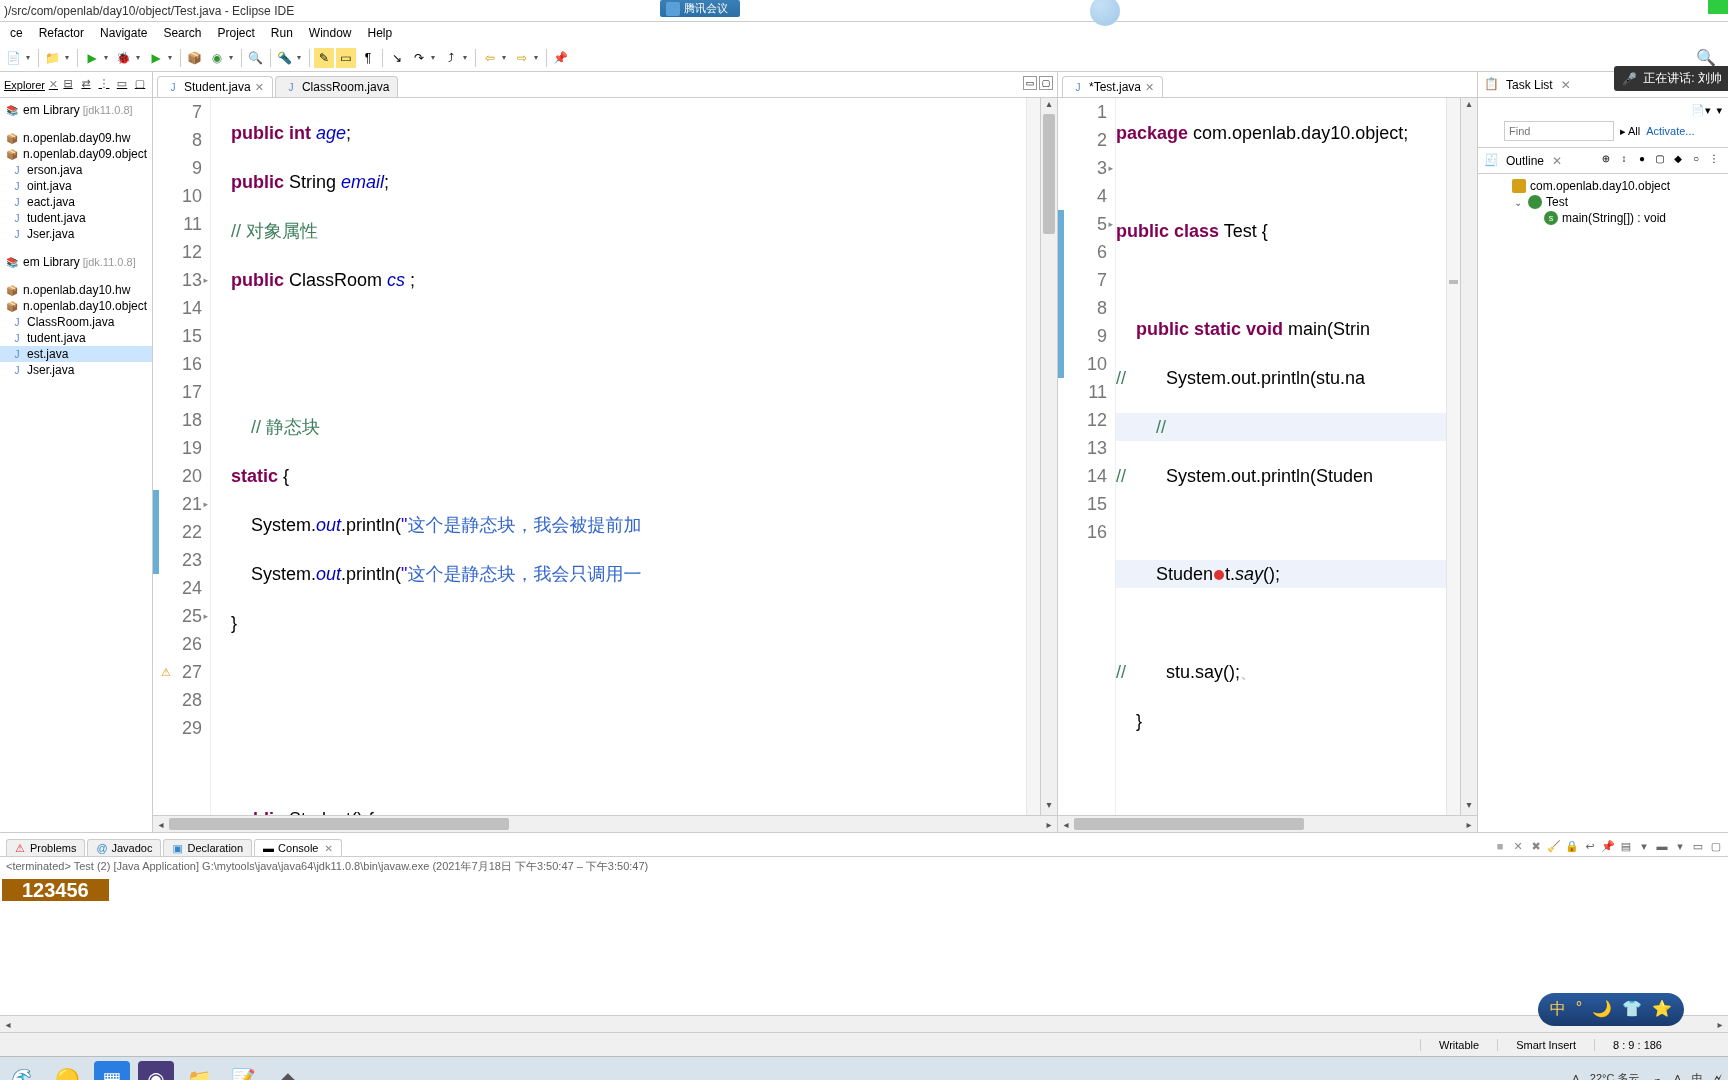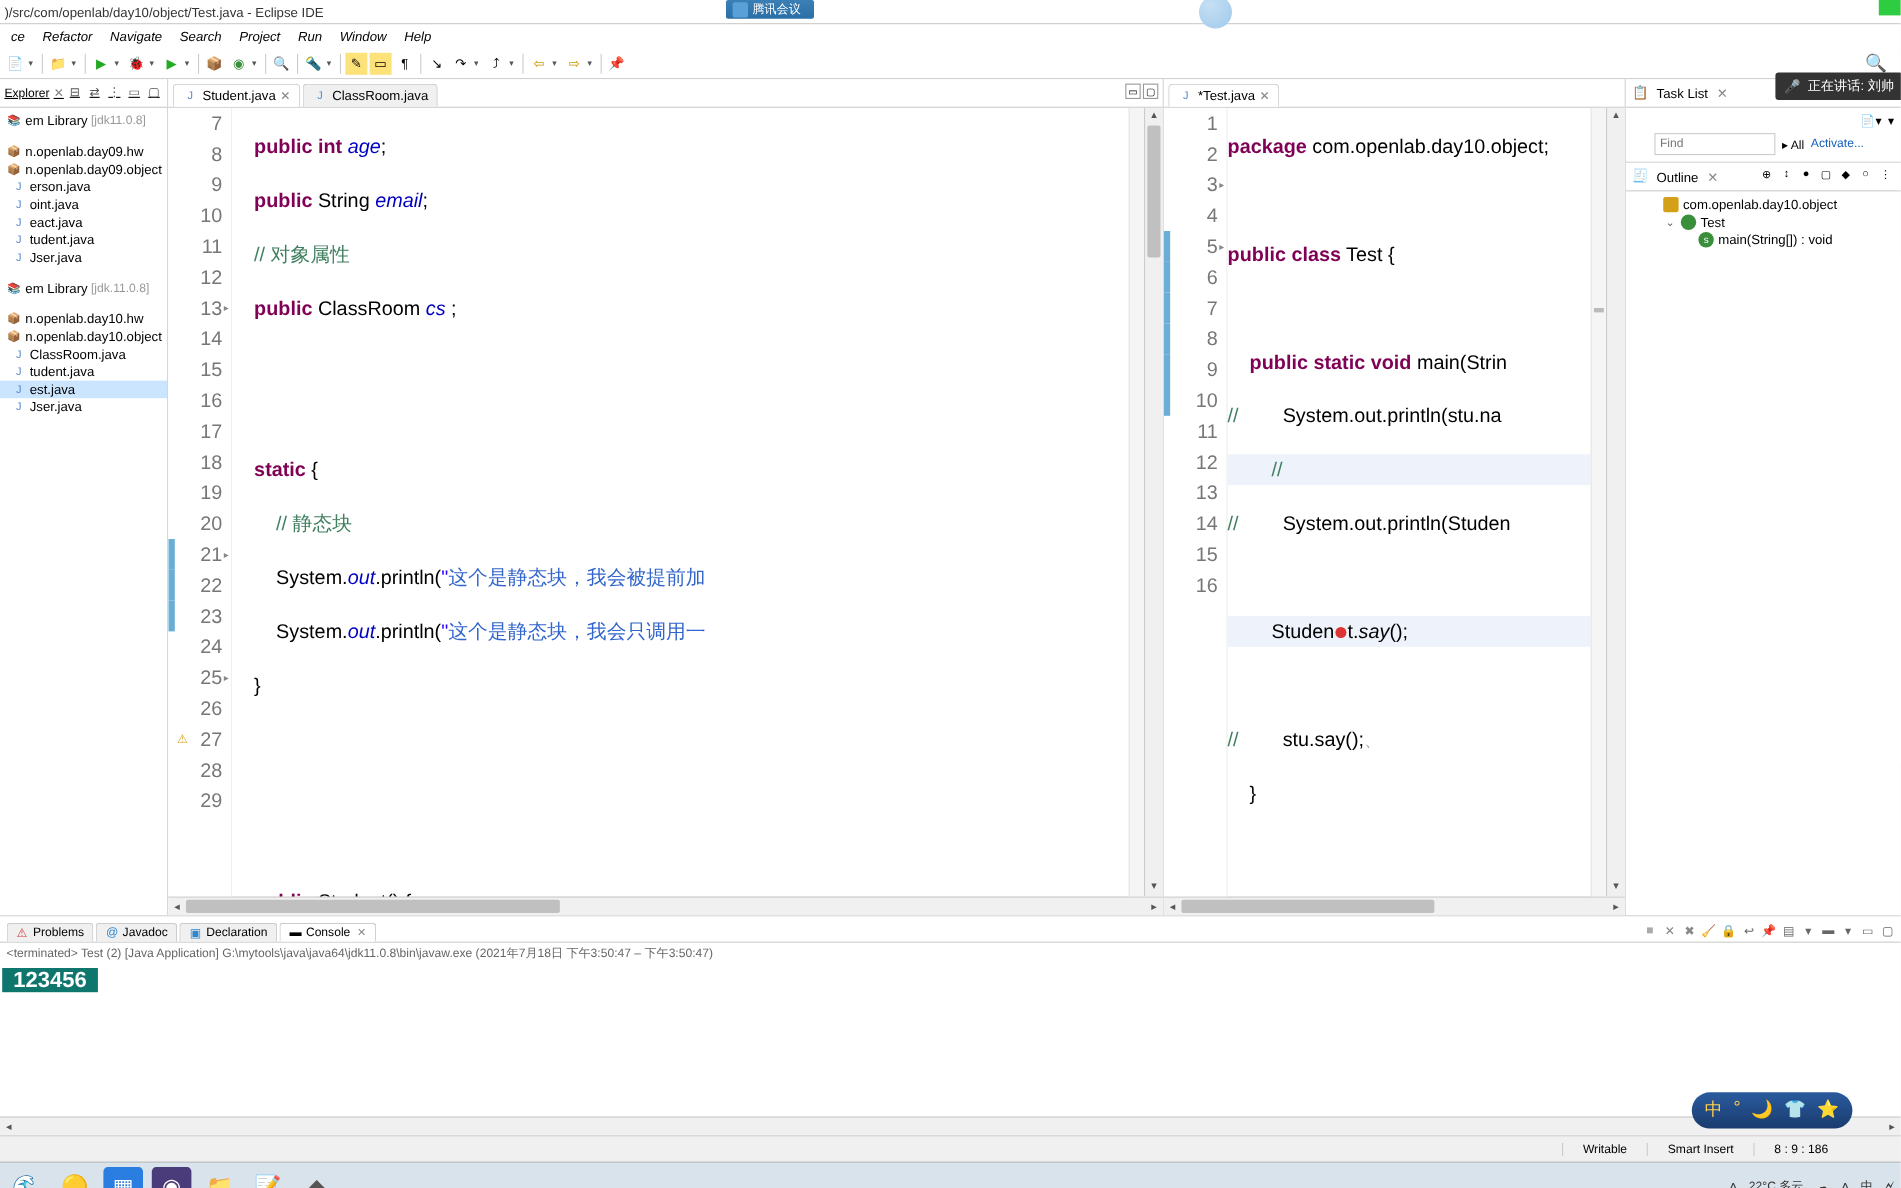--- a/index.html
+++ b/index.html
@@ -7,21 +7,21 @@
 
 
 .titlebar { height: 22px; background: #fff; border-bottom: 1px solid #ccc; display: flex; align-items: center; padding: 0 4px; font-size: 12px; color: #333; position: relative; }
 .meeting-badge { position: absolute; left: 660px; top: 0; background: linear-gradient(#3a7fb5,#2a6fa5); color: #fff; font-size: 11px; padding: 1px 12px 1px 6px; border-radius: 2px; display: flex; align-items: center; gap: 4px; }
 .meeting-badge::before { content: ''; width: 14px; height: 14px; background: #5aa0d8; border-radius: 2px; }
 .title-bubble { position: absolute; left: 1090px; top: -4px; width: 30px; height: 30px; background: radial-gradient(circle at 35% 30%, #c5e0f5, #a0c8e8); border-radius: 50%; }
 .title-green { position: absolute; right: 0; top: 0; width: 20px; height: 14px; background: #2ecc40; }
 
 
 .menubar { height: 22px; background: #fff; display: flex; align-items: center; font-size: 12px; gap: 0; padding-left: 2px; }
-.menubar span { padding: 2px 8px; cursor: default; font-style: italic; }
+.menubar span { padding: 2px 8px; cursor: default; }
 
 
 .toolbar { height: 28px; background: #fff; border-bottom: 1px solid #ccc; display: flex; align-items: center; padding: 0 4px; gap: 2px; }
 .tb-btn { width: 20px; height: 20px; display: flex; align-items: center; justify-content: center; font-size: 12px; cursor: pointer; }
 .tb-sep { width: 1px; height: 18px; background: #ccc; margin: 0 2px; }
 .tb-dd { width: 8px; font-size: 8px; color: #555; }
 .search-right { margin-left: auto; margin-right: 8px; font-size: 16px; color: #777; }
 
 
 .main { display: flex; height: calc(100% - 22px - 22px - 28px - 28px - 220px); }
@@ -111,21 +111,21 @@
 
 .bottom { height: 200px; background: #fff; border-top: 1px solid #ccc; display: flex; flex-direction: column; }
 .btabs { height: 24px; border-bottom: 1px solid #ccc; display: flex; align-items: flex-end; padding-left: 6px; gap: 2px; }
 .btab { padding: 2px 8px; font-size: 11px; border: 1px solid #ccc; border-bottom: none; border-radius: 3px 3px 0 0; background: #f0f0f0; display: flex; align-items: center; gap: 3px; }
 .btab.active { background: #fff; }
 .btab .bi { width: 12px; height: 12px; }
 .btoolbar { margin-left: auto; display: flex; gap: 2px; padding-right: 4px; }
 .btoolbar .bti { width: 16px; height: 16px; font-size: 11px; text-align: center; color: #666; }
 .terminated { font-size: 11px; color: #666; padding: 2px 6px; }
 .console-out { padding: 2px 2px; font-family: Consolas, monospace; font-size: 20px; font-weight: bold; }
-.console-out .sel { background: #0f766e; color: #fff; padding: 0 10px; }
+.console-out .sel { background: #a16207; color: #fff; padding: 0 20px; }
 .bottom-hscroll { margin-top: auto; }
 
 
 .statusbar { height: 24px; background: #f0f0f0; border-top: 1px solid #ccc; display: flex; align-items: center; font-size: 11px; padding: 0 8px; }
 .statusbar .cell { padding: 0 18px; border-left: 1px solid #ccc; }
 
 
 .taskbar { height: 44px; background: #d9e3ec; border-top: 1px solid #bbb; display: flex; align-items: center; padding: 0 6px; gap: 8px; position: relative; }
 .tb-app { width: 36px; height: 36px; border-radius: 4px; display: flex; align-items: center; justify-content: center; font-size: 20px; }
 .tb-tray { position: absolute; right: 6px; display: flex; align-items: center; gap: 10px; font-size: 11px; color: #333; }
@@ -348,22 +348,22 @@
             <div class="ln">28</div>
             <div class="ln">29</div>
         </div>
         <div class="code">
 <div class="cl">    <span class="kw">public</span> <span class="kw">int</span> <span class="fld">age</span>;</div>
 <div class="cl">    <span class="kw">public</span> String <span class="fld">email</span>;</div>
 <div class="cl">    <span class="cmt">// 对象属性</span></div>
 <div class="cl">    <span class="kw">public</span> ClassRoom <span class="fld">cs</span> ;</div>
 <div class="cl"> </div>
 <div class="cl"> </div>
+<div class="cl">        <span class="cmt">// 静态块</span></div>
 <div class="cl">    <span class="kw">static</span> {</div>
-<div class="cl">        <span class="cmt">// 静态块</span></div>
 <div class="cl">        System.<span class="fld">out</span>.println(<span class="str">"</span><span class="str-cn">这个是静态块，我会被提前加</span></div>
 <div class="cl">        System.<span class="fld">out</span>.println(<span class="str">"</span><span class="str-cn">这个是静态块，我会只调用一</span></div>
 <div class="cl">    }</div>
 <div class="cl"> </div>
 <div class="cl"> </div>
 <div class="cl"> </div>
 <div class="cl">    <span class="kw">public</span> Student() {</div>
 
 
 

